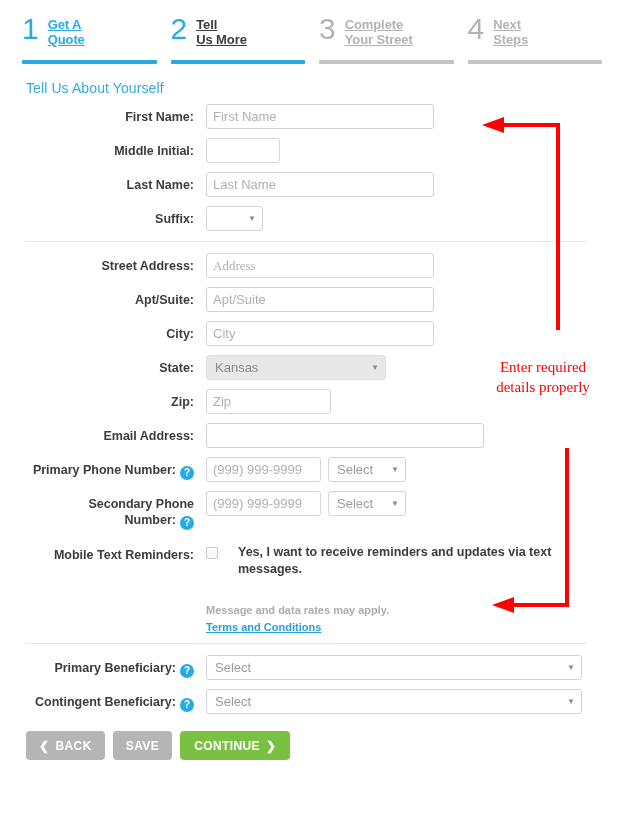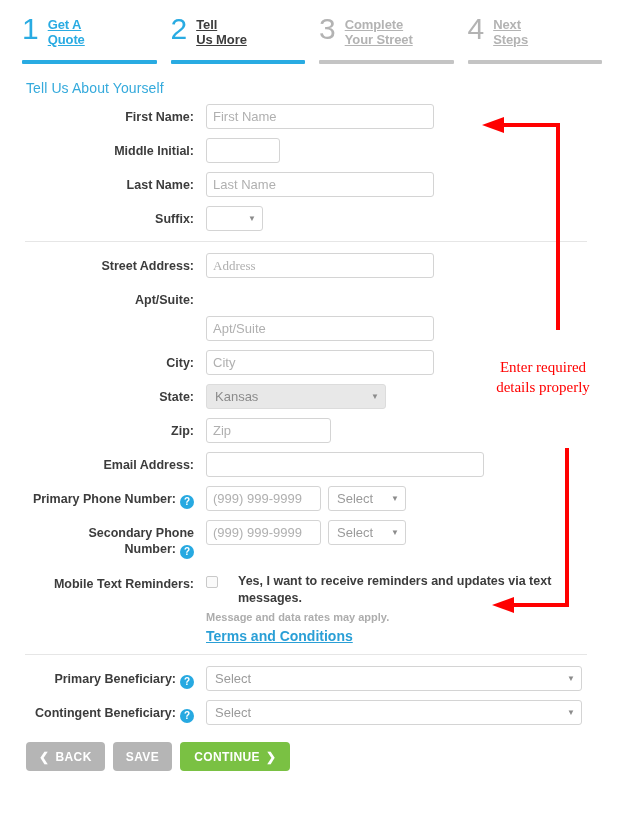--- a/index.html
+++ b/index.html
@@ -143,25 +143,25 @@
     font-size: 12.5px;
     font-weight: bold;
     color: #3c3c3c;
     line-height: 17px;
     max-width: 365px;
   }
   .subnote {
     font-size: 11px;
     color: #adadad;
     font-weight: bold;
-    margin-top: 4px;
+    margin-top: 26px;
   }
   .tc-link {
     display: inline-block;
-    font-size: 14px;
+    font-size: 11px;
     color: #2a9fd6;
     font-weight: bold;
     text-decoration: underline;
     margin-top: 5px;
   }
 
   
   #btn-bar { display: flex; gap: 8px; padding: 8px 0 0 26px; }
   .btn {
     border: 0;
@@ -291,21 +291,21 @@
   <div class="row">
     <div class="row-label">Street Address:</div>
     <div class="row-field">
       <input class="txt" style="width: 228px; font-family: Liberation Serif, serif;" placeholder="Address">
     </div>
   </div>
 
   <div class="row">
     <div class="row-label">Apt/Suite:</div>
     <div class="row-field">
-      <input class="txt" style="width: 228px; margin-top: 29px;" placeholder="Apt/Suite">
+      <input class="txt" style="width: 228px;" placeholder="Apt/Suite">
     </div>
   </div>
 
   <div class="row">
     <div class="row-label">City:</div>
     <div class="row-field">
       <input class="txt" style="width: 228px;" placeholder="City">
     </div>
   </div>
 

